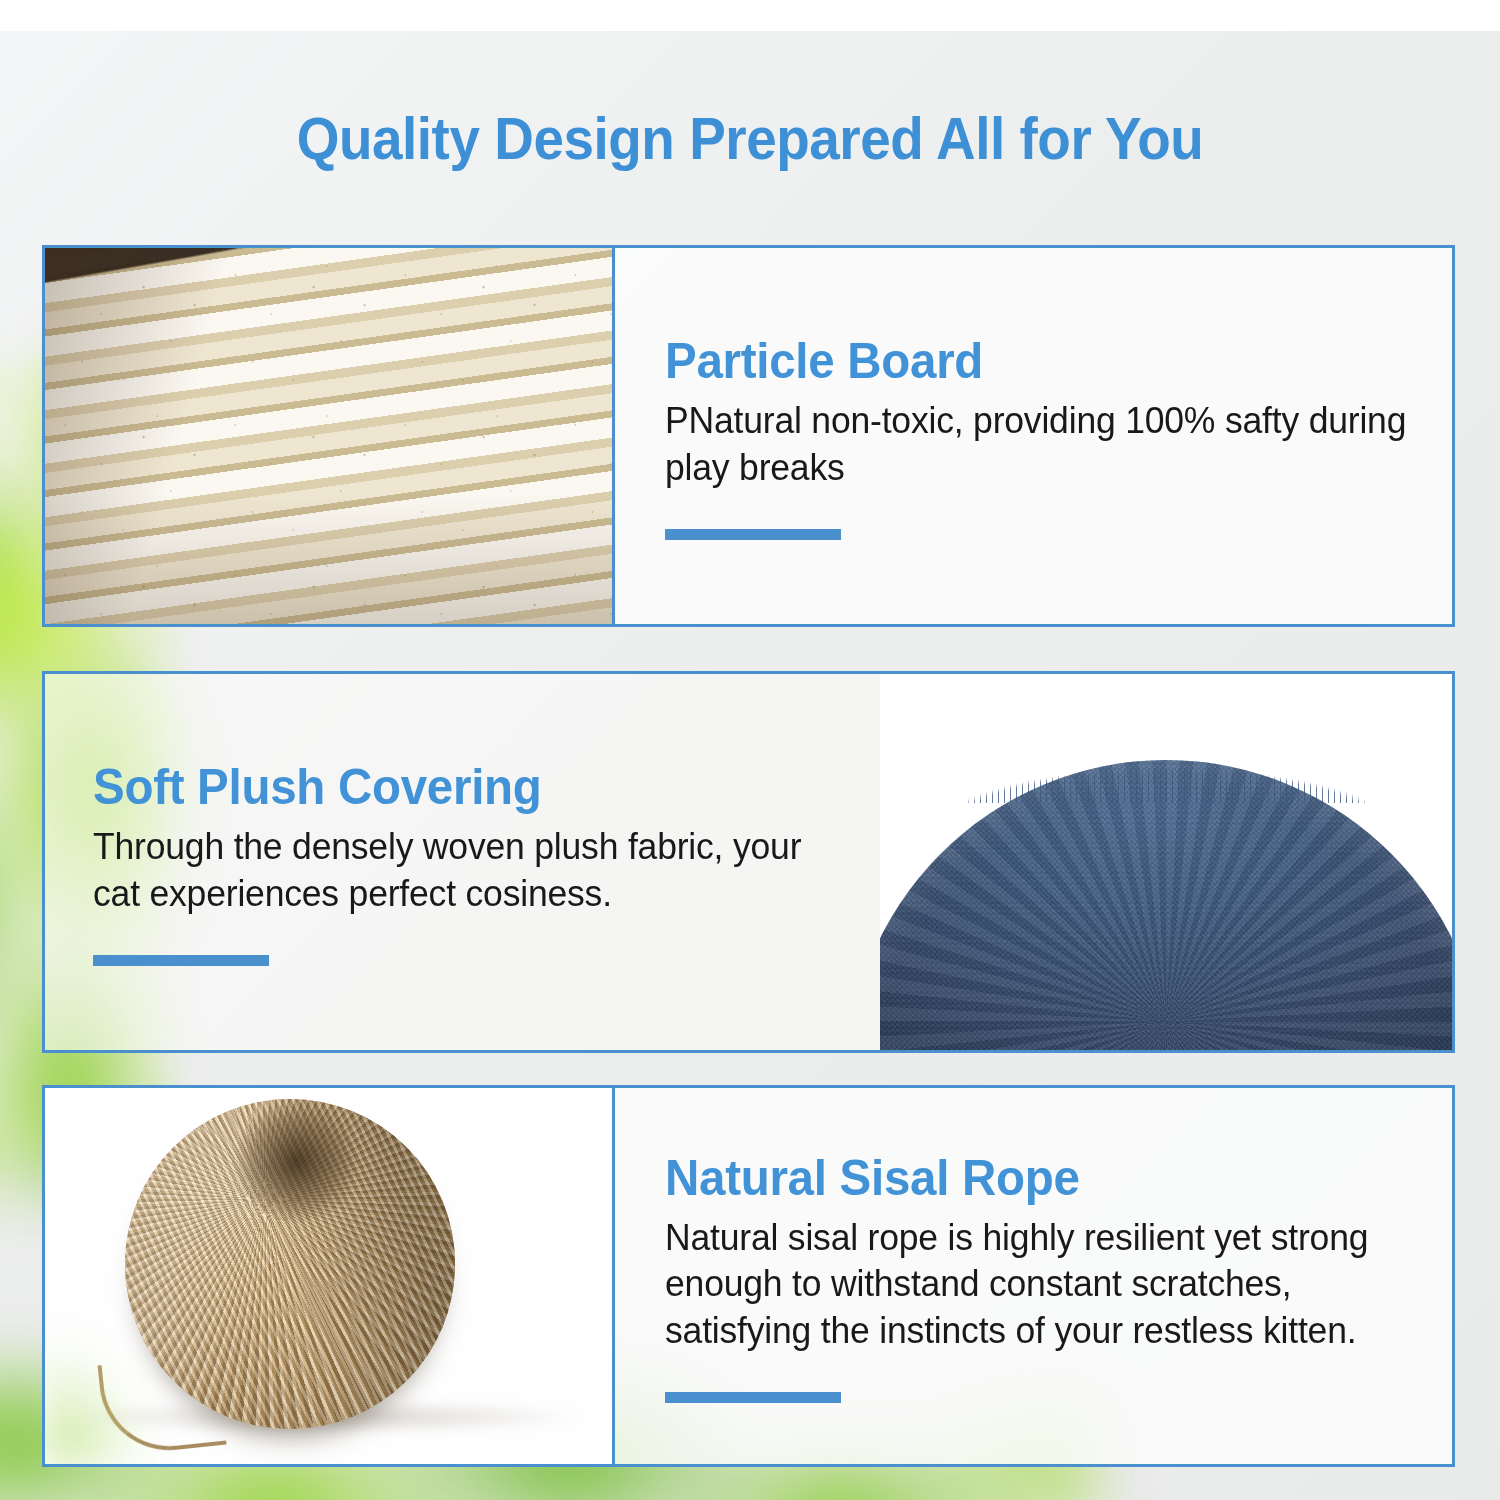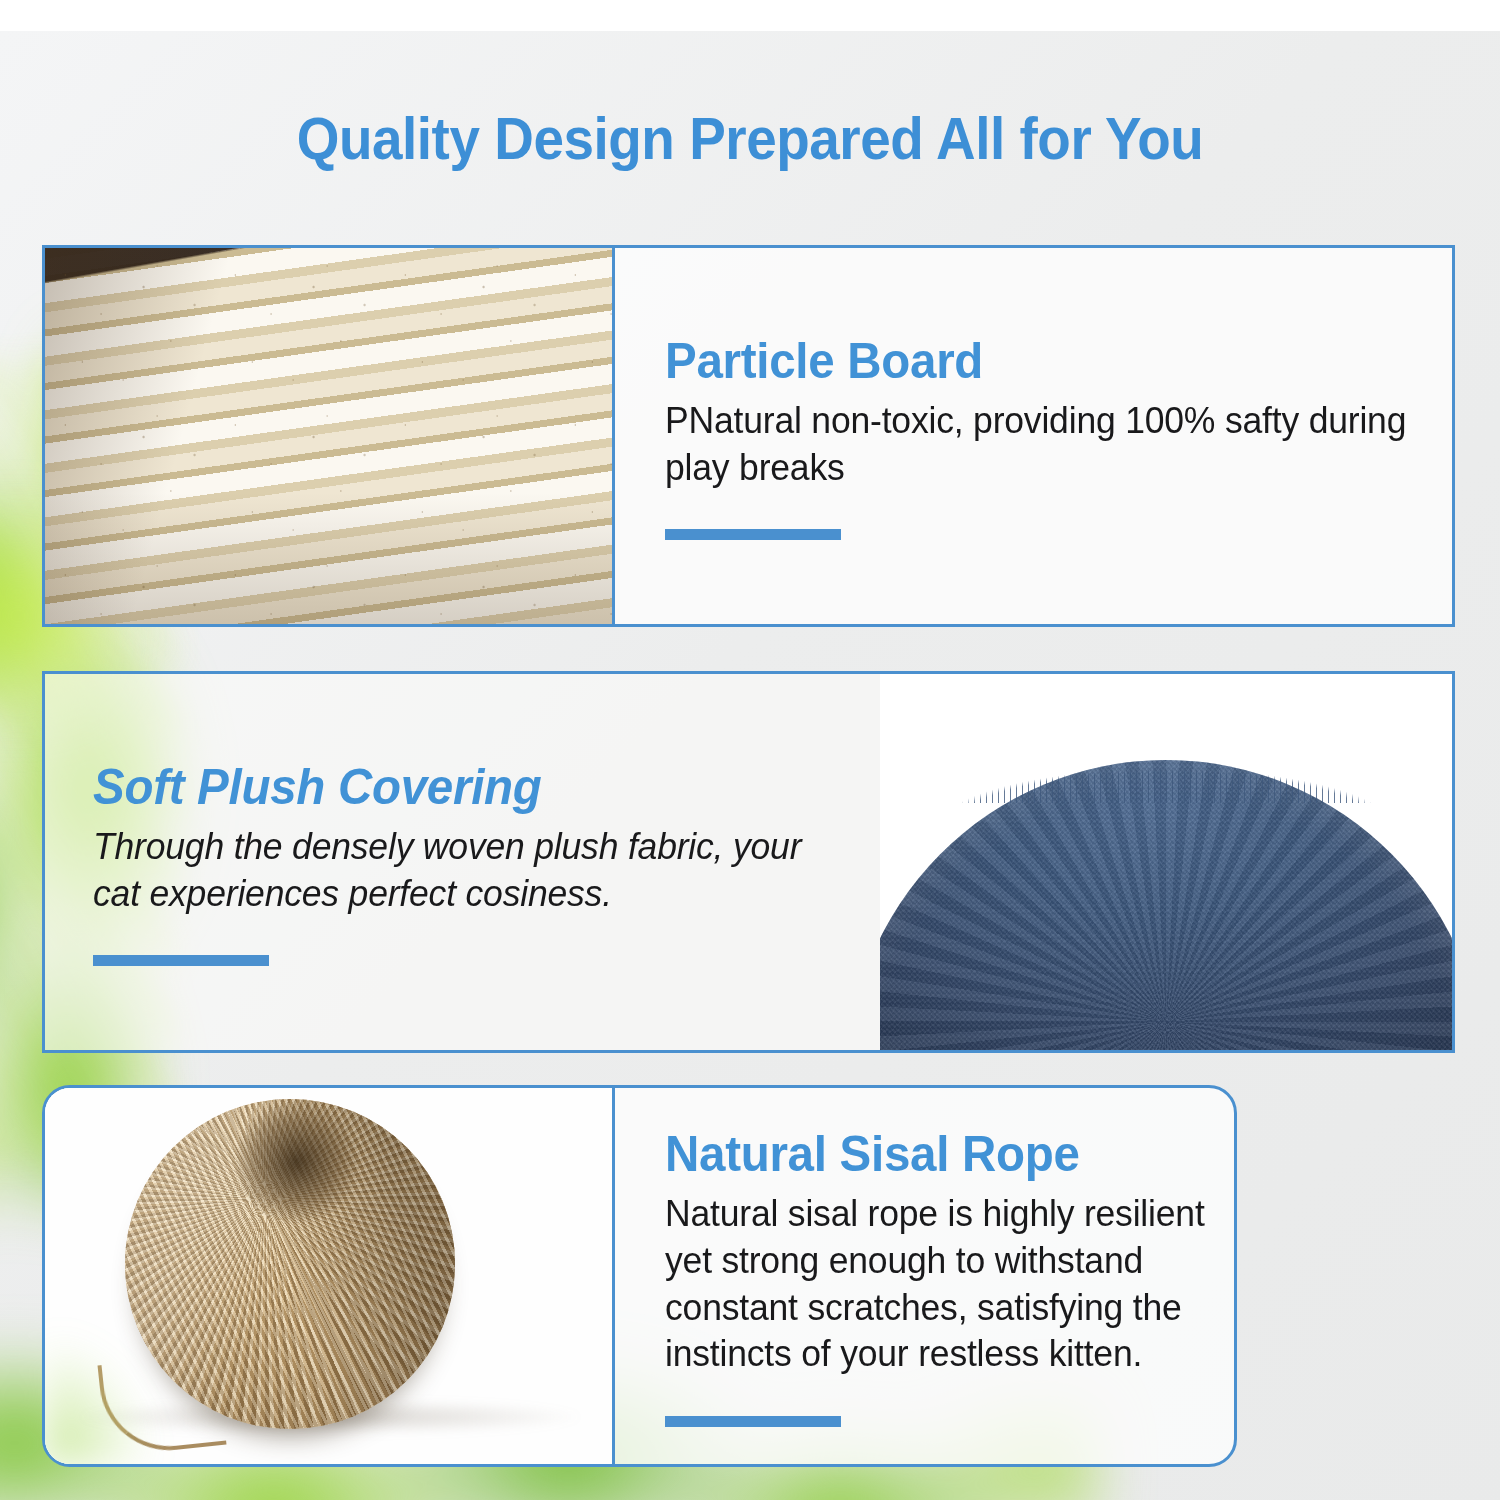--- a/index.html
+++ b/index.html
@@ -162,21 +162,21 @@
     opacity:.9;
   }
   .img-particleboard-shadow {
     position:absolute; inset:0;
     background:linear-gradient(105deg, rgba(70,50,28,.30) 0%, rgba(70,50,28,0) 28%),
                linear-gradient(0deg, rgba(80,60,35,.22), rgba(0,0,0,0) 35%);
   }
 
   
   #card-soft-plush { left:42px; top:640px; width:1413px; height:382px; }
-  #card-soft-plush .copy  { order:1; padding-left:48px;font-style:italic; }
+  #card-soft-plush .copy  { order:1; padding-left:48px; }
   #card-soft-plush .media { order:2; width:572px; background:#fff; }
   #card-soft-plush .divider-v { left:838px; }
   #card-soft-plush { background:rgba(252,252,250,.58); }
 
   .img-plush { position:absolute; inset:0; background:#ffffff; }
   .img-plush .dome {
     position:absolute;
     left:-6%; right:-6%; top:23%; bottom:-62%;
     border-radius:50% 50% 46% 46% / 62% 62% 38% 38%;
     background:
@@ -202,21 +202,21 @@
     left:-6%; right:-6%; top:21%; height:50px;
     background:
       repeating-linear-gradient(90deg,
         rgba(62,88,124,.0) 0 2px, rgba(62,88,124,.8) 2px 3px, rgba(62,88,124,0) 3px 6px);
     -webkit-mask-image:radial-gradient(ellipse 54% 180% at 50% 150%, #000 62%, transparent 66%);
             mask-image:radial-gradient(ellipse 54% 180% at 50% 150%, #000 62%, transparent 66%);
     filter:blur(.6px);
   }
 
   
-  #card-sisal-rope { left:42px; top:1054px; width:1195px; height:382px;border-radius:28px; }
+  #card-sisal-rope { left:42px; top:1054px; width:1413px; height:382px; }
   #card-sisal-rope .media { width:570px; background:#fff; }
   #card-sisal-rope .copy  { padding-left:50px; }
 
   .img-rope { position:absolute; inset:0; background:#fefefe; }
   .img-rope .ball {
     position:absolute;
     left:14%; top:3%;
     width:330px; height:330px;
     border-radius:50%;
     background:

